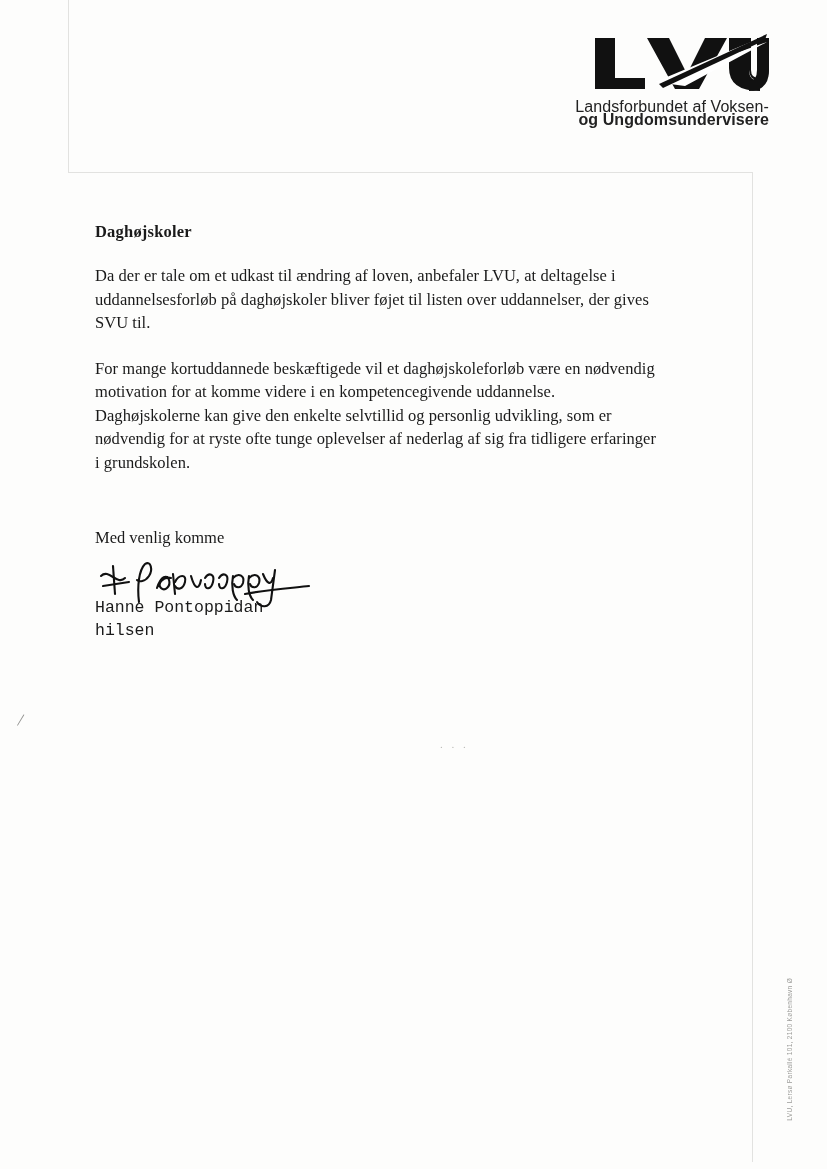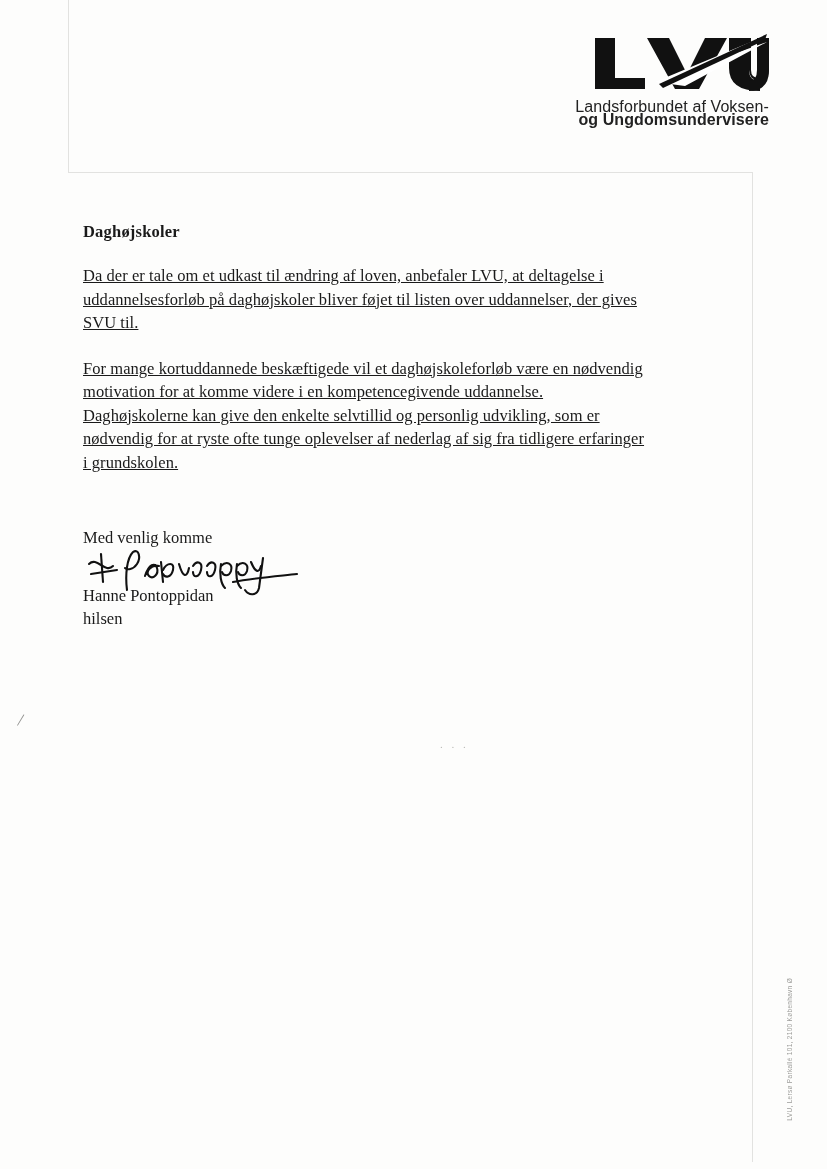--- a/index.html
+++ b/index.html
@@ -52,46 +52,46 @@
     font-size: 16px;
     line-height: 13px;
     color: #222;
     letter-spacing: 0.1px;
   }
   .org-lines div + div { padding-left: 10px; font-weight: bold; }
 
   
   .letter-body {
     position: absolute;
-    left: 83px;
+    left: 95px;
     top: 222px;
     width: 575px;
   }
   .doc-heading {
     font-weight: bold;
     font-size: 16.5px;
     margin: 0 0 22px 0;
     letter-spacing: 0.2px;
   }
   .para {
     font-size: 16.5px;
     line-height: 23.5px;
     margin: 0 12px 22px 0;
     text-align: left;
     letter-spacing: 0.05px;
-    text-decoration: underline;
   }
   .closing {
     font-size: 16.5px;
     line-height: 23.5px;
     margin: 52px 0 0 0;
   }
   .signature-block {
     position: relative;
-    margin-top: 34px;
+    margin-top: 46px;
+    font-family: Liberation Mono, monospace;
   }
   .sig-name {
     font-size: 16.5px;
     line-height: 23.5px;
     margin: 0;
   }
   .sig-role {
     font-size: 16.5px;
     line-height: 23.5px;
     margin: 0;

